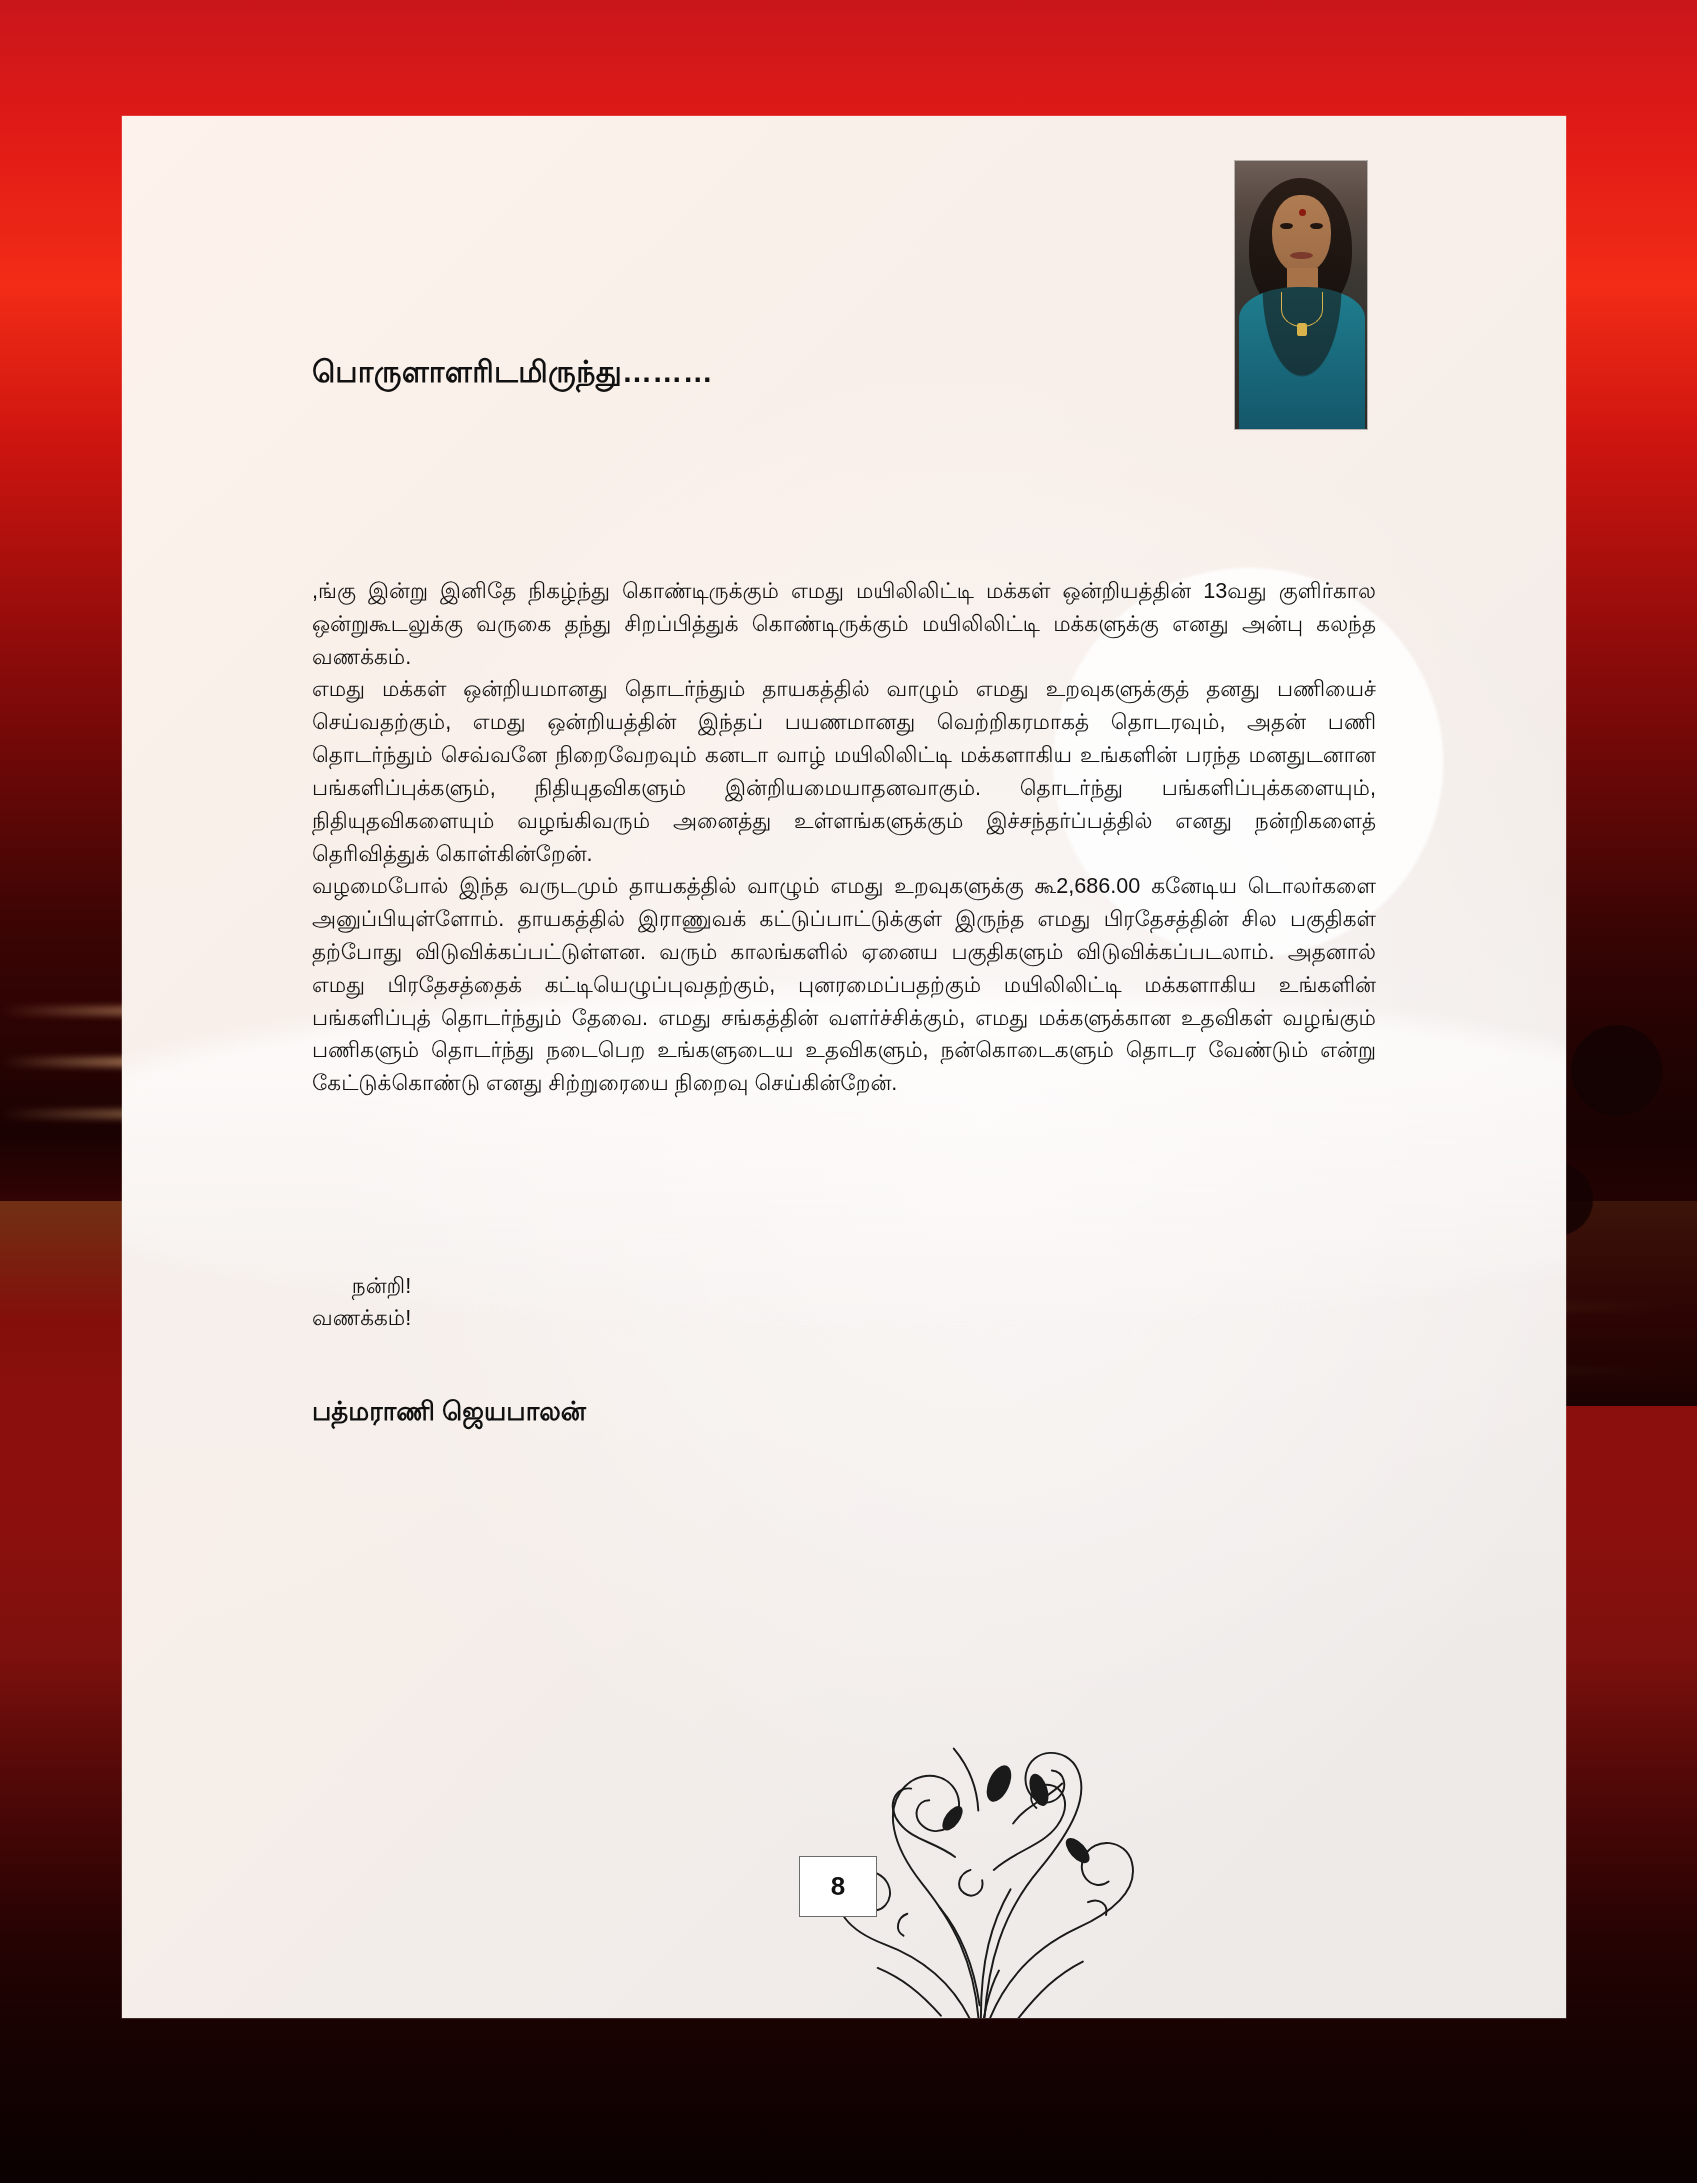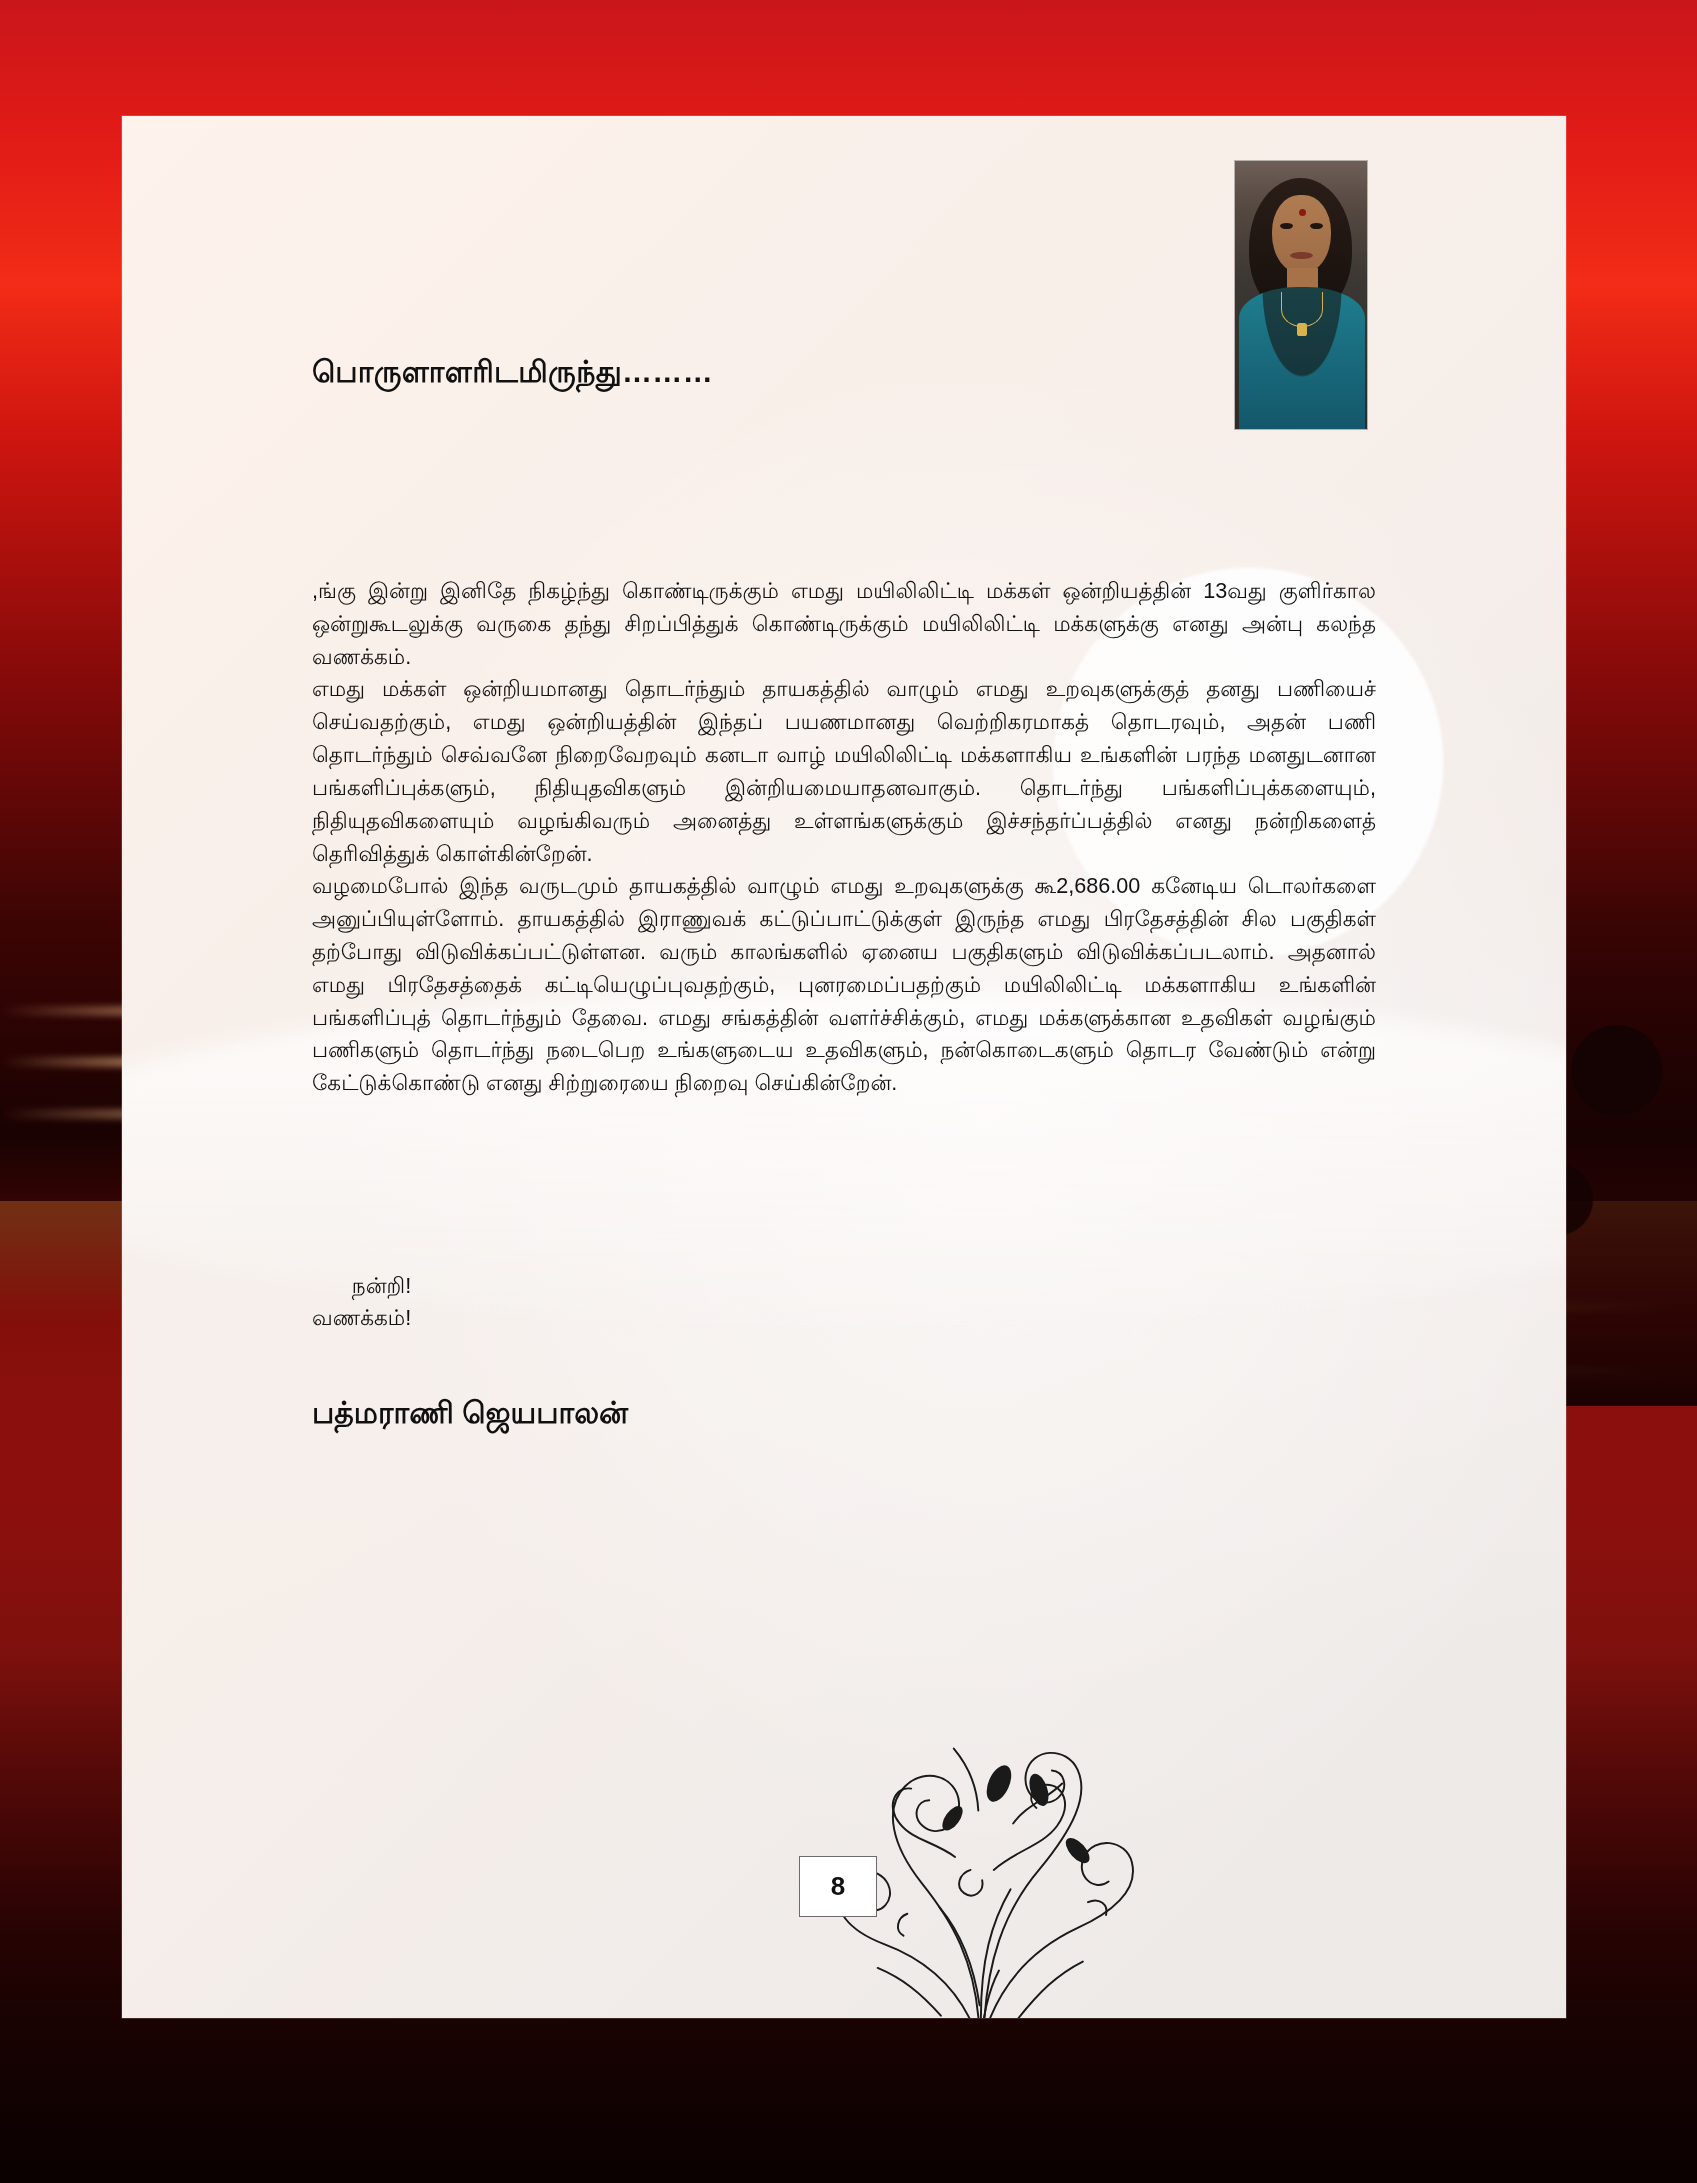--- a/index.html
+++ b/index.html
@@ -199,21 +199,21 @@
     top: 1154px;
     font-size: 21.6px;
     line-height: 1.5;
     color: #121212;
     text-align: right;
   }
   #signature-name {
     position: absolute;
     left: 190px;
     top: 1280px;
-    font-size: 30px;
+    font-size: 26px;
     font-weight: bold;
     color: #101010;
   }
   #signature-role {
     position: absolute;
     left: 190px;
     top: 1357px;
     font-size: 21.6px;
     line-height: 1.5;
     color: #121212;

